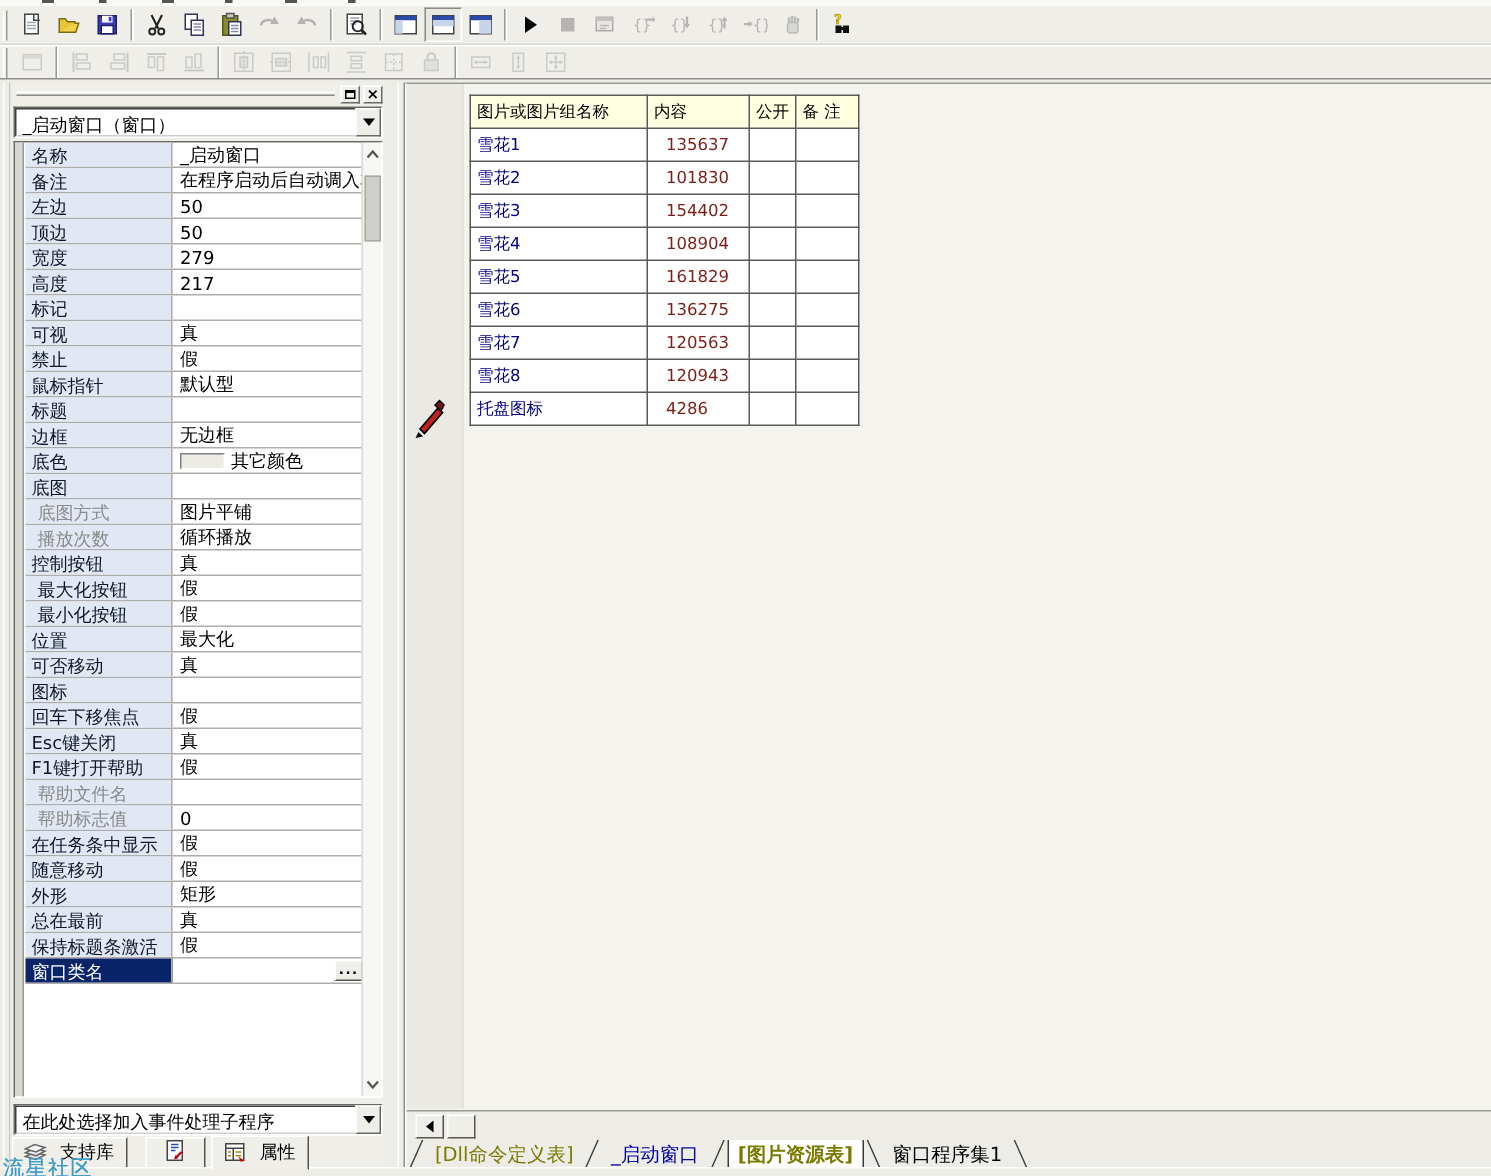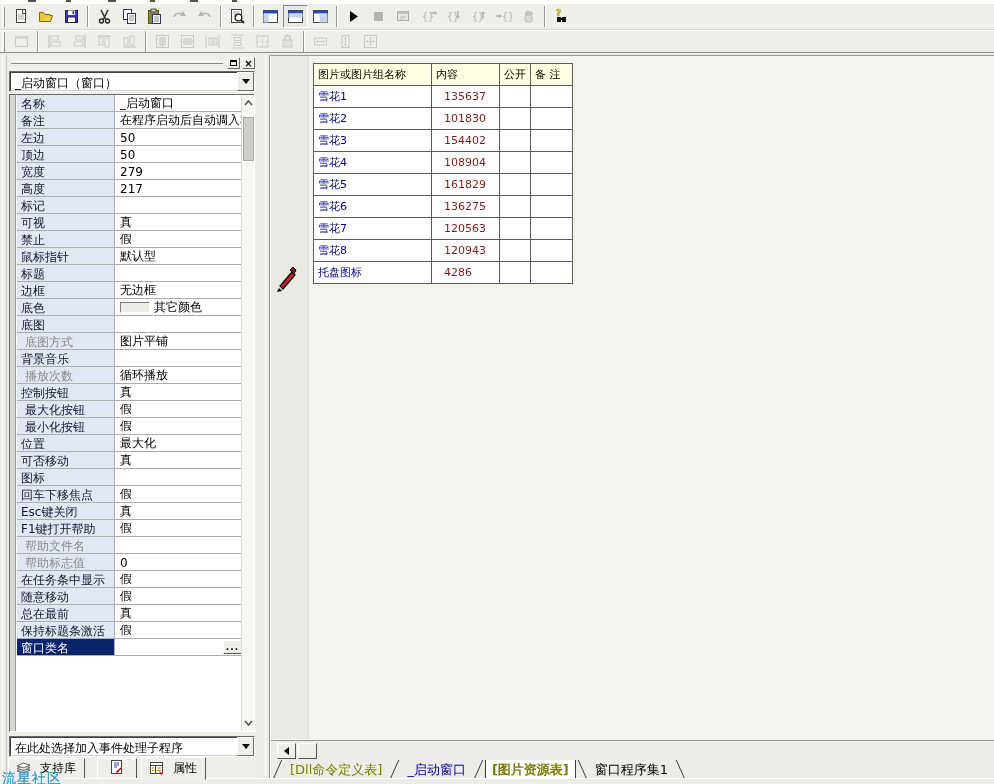--- a/index.html
+++ b/index.html
@@ -587,26 +587,20 @@
           <div class="pvalue">
             <span></span>
           </div>
         </div>
         <div class="prow indent dim">
           <div class="plabel">底图方式</div>
           <div class="pvalue">
             <span>图片平铺</span>
           </div>
         </div>
-        <div class="prow">
-          <div class="plabel">背景音乐</div>
-          <div class="pvalue">
-            <span></span>
-          </div>
-        </div>
         <div class="prow indent dim">
           <div class="plabel">播放次数</div>
           <div class="pvalue">
             <span>循环播放</span>
           </div>
         </div>
         <div class="prow">
           <div class="plabel">控制按钮</div>
           <div class="pvalue">
             <span>真</span>
@@ -675,20 +669,26 @@
         <div class="prow">
           <div class="plabel">在任务条中显示</div>
           <div class="pvalue">
             <span>假</span>
           </div>
         </div>
         <div class="prow">
           <div class="plabel">随意移动</div>
           <div class="pvalue">
             <span>假</span>
+          </div>
+        </div>
+        <div class="prow">
+          <div class="plabel">外形</div>
+          <div class="pvalue">
+            <span>矩形</span>
           </div>
         </div>
         <div class="prow">
           <div class="plabel">总在最前</div>
           <div class="pvalue">
             <span>真</span>
           </div>
         </div>
         <div class="prow">
           <div class="plabel">保持标题条激活</div>

